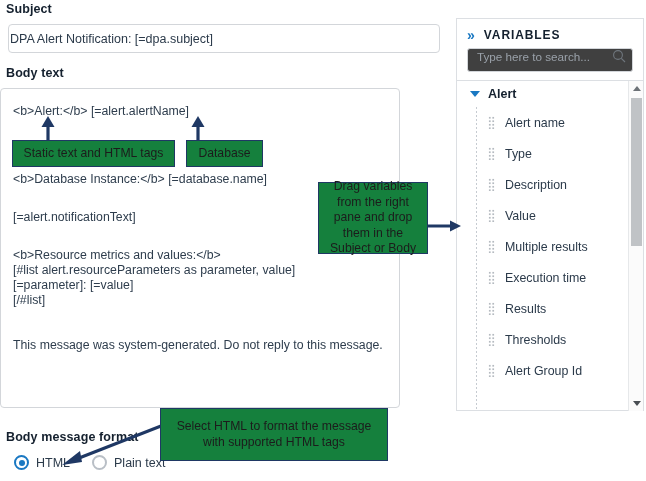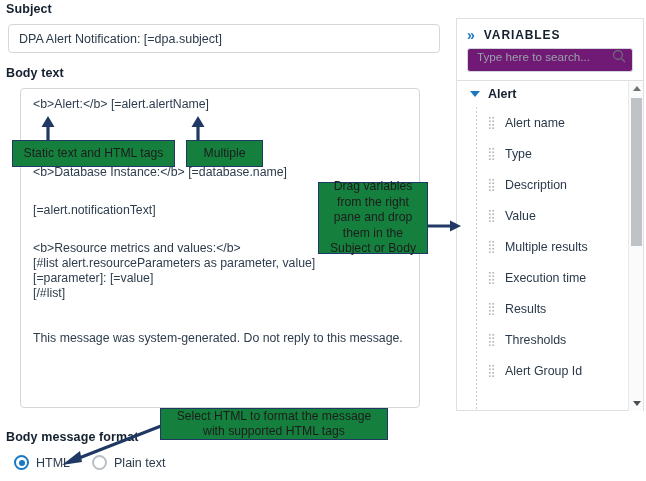--- a/index.html
+++ b/index.html
@@ -32,30 +32,30 @@
   .text-field {
     position: absolute;
     box-sizing: border-box;
     border: 1px solid #d3d6da;
     border-radius: 4px;
     background: #ffffff;
   }
   #subject-input {
     left: 8px; top: 24px;
     width: 432px; height: 29px;
-    padding: 5px 10px;
+    padding: 5px 1px;
     font-size: 12.5px;
     color: #2b3a4a;
     display: flex; align-items: center;
     font-family: "Liberation Sans", sans-serif;
   }
   #body-textarea {
-    left: 20px; top: 88px;
+    left: 0; top: 88px;
     width: 400px; height: 320px;
-    padding: 8px 12px;
+    padding: 15px 12px;
   }
   .body-line {
     font-size: 12.3px;
     color: #2e3d4d;
     line-height: 15px;
     height: 15px;
     white-space: pre;
   }
   .body-gap { height: 15px; }
   .body-gap-sm { height: 8px; }
@@ -103,21 +103,21 @@
   }
   #vars-title {
     font-size: 12px; font-weight: bold;
     color: #14202e; letter-spacing: .9px; text-align: center;
   }
   #vars-search {
     position: absolute; left: 10px; top: 29px;
     width: 166px; height: 24px;
     box-sizing: border-box;
     border: 1px solid #d3d6da; border-radius: 3px;
-    background: #701a75;
+    background: #404040;
     display: flex; align-items: center;
     padding: 0 6px 8px 9px;
   }
   #vars-search-text {
     flex: 1; font-size: 11.7px; color: #9aa1a9;
     white-space: nowrap; overflow: hidden;
   }
   #search-icon { flex: none; line-height: 0; }
 
   #vars-body {
@@ -209,21 +209,21 @@
     line-height: 15.5px;
     z-index: 6;
   }
   #callout-static   { left: 12px;  top: 140px; width: 163px; height: 27px; }
   #callout-variable { left: 186px; top: 140px; width: 77px;  height: 27px; }
   #callout-drag {
     left: 318px; top: 182px; width: 110px; height: 72px;
     padding: 0 4px;
   }
   #callout-html {
-    left: 160px; top: 408px; width: 228px; height: 32px;
+    left: 160px; top: 408px; width: 228px; height: 53px;
     padding: 5px 6px;
     align-items: center;
   }
 
   .arrow { position: absolute; z-index: 5; }
   .arrow svg { display: block; }
 </style>
 </head>
 <body>
 
@@ -365,21 +365,21 @@
 
   <div class="arrow" style="left:56px; top:424px;">
     <svg width="108" height="44" viewBox="0 0 108 44">
       <line x1="105" y1="2" x2="18" y2="36" stroke="#1f3864" stroke-width="3"></line>
       <polygon points="6,41 24,27 26,38" fill="#1f3864"></polygon>
     </svg>
   </div>
 
   <div class="callout" id="callout-static">Static text and HTML tags</div>
 
-  <div class="callout" id="callout-variable">Multiple</div>
+  <div class="callout" id="callout-variable">Database</div>
 
   <div class="callout" id="callout-drag">Drag variables from the right pane and drop them in the Subject or Body</div>
 
   <div class="callout" id="callout-html">
     <div>
       <div>Select HTML to format the message</div>
       <div>with supported HTML tags</div>
     </div>
   </div>
 

